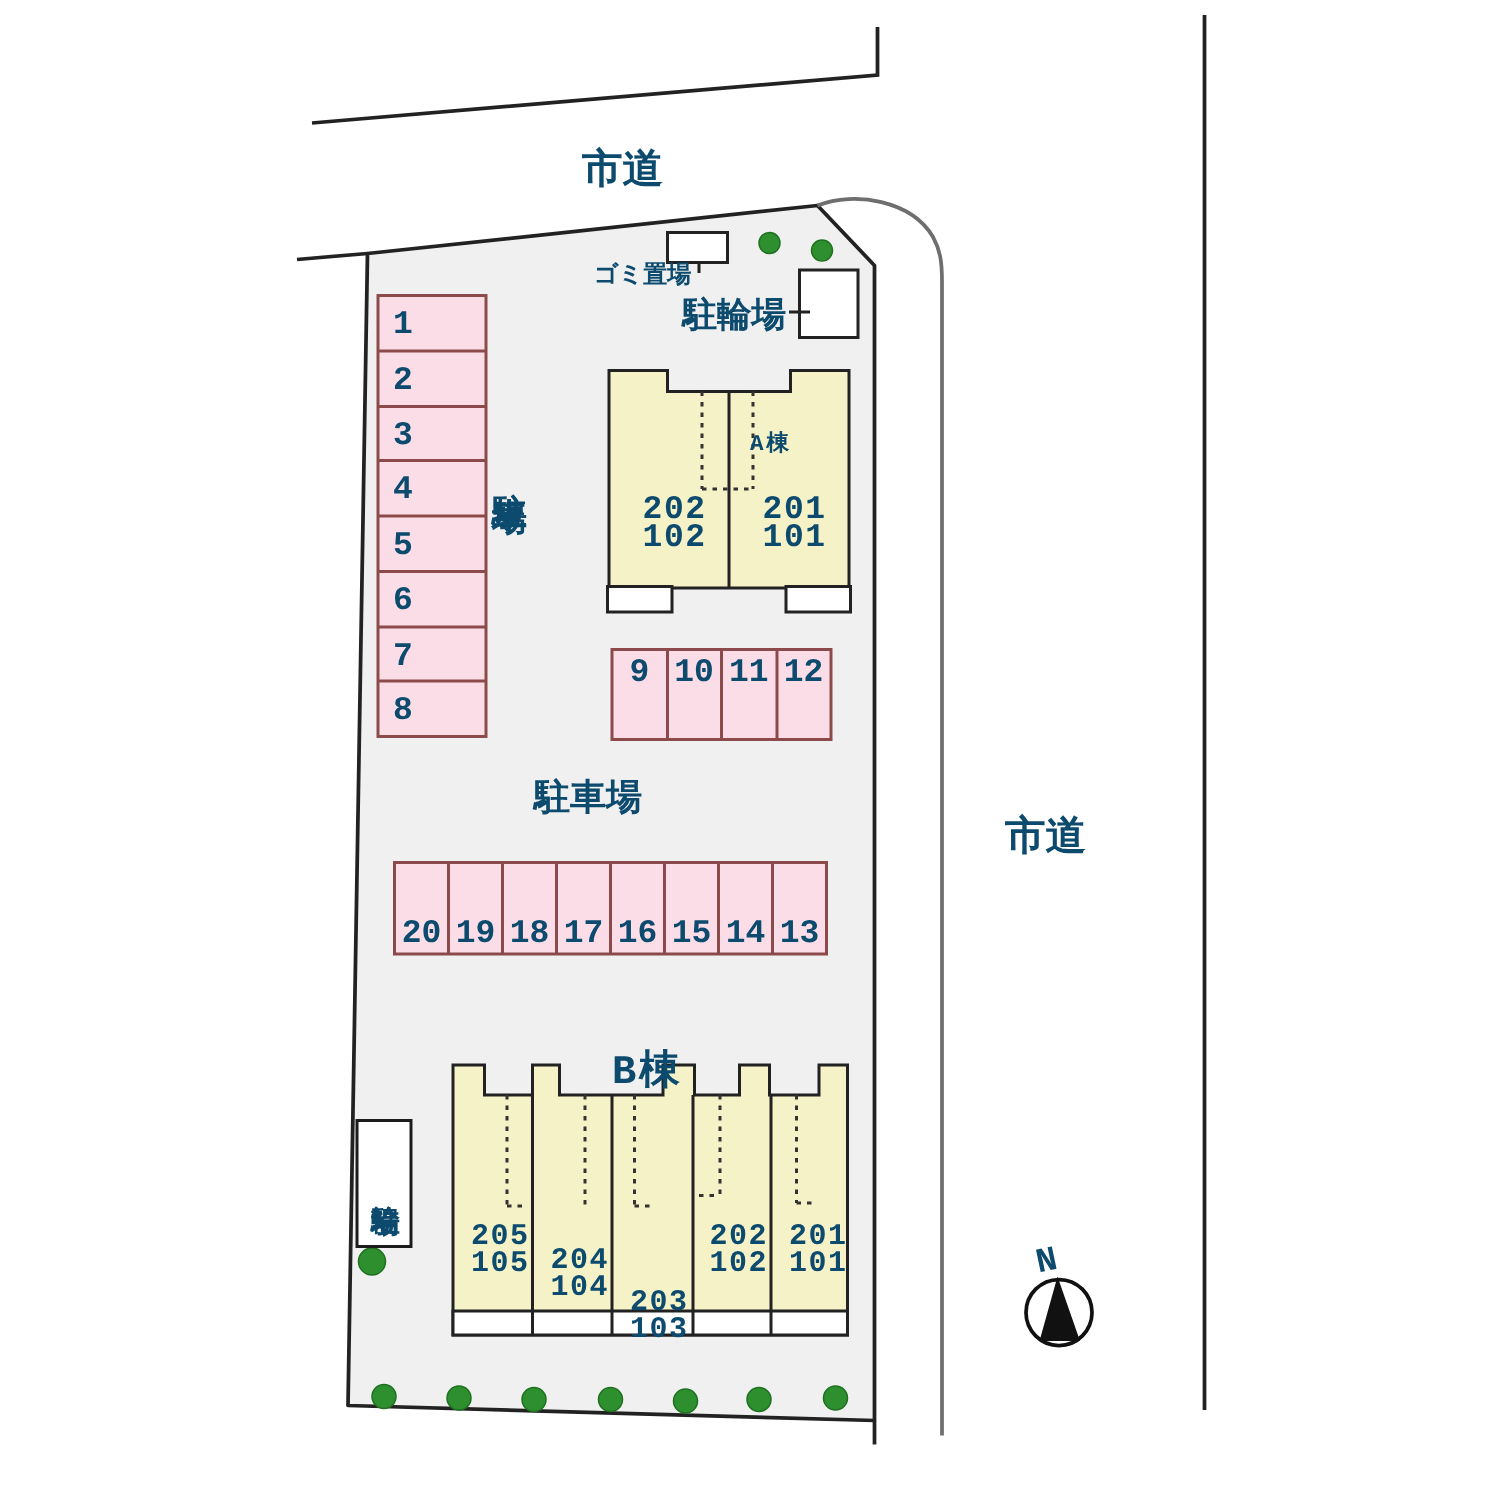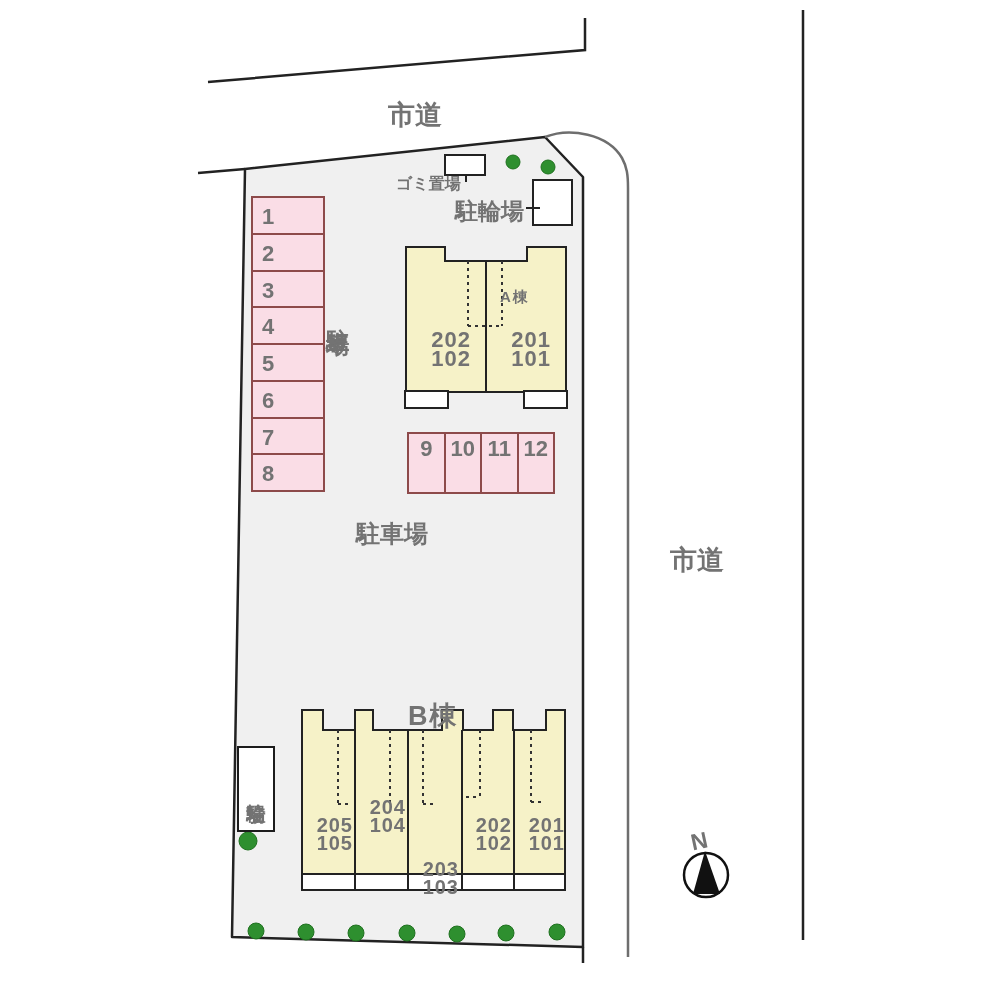--- a/index.html
+++ b/index.html
@@ -1,18 +1,18 @@
 <!DOCTYPE html>
 <html><head>
 <meta charset="utf-8">
 <style>
   html,body{margin:0;padding:0;background:#fff;}
   #canvas{
     position:relative;width:915px;height:1000px;background:#ffffff;overflow:hidden;
-    font-family:Liberation Sans, sans-serif;color:#737373;
+    font-family:Liberation Mono, monospace;color:#0c4a6e;
   }
   #shapes{position:absolute;left:0;top:0;width:1001px;height:1000px;}
   .lbl{position:absolute;font-weight:700;white-space:nowrap;line-height:1.05;}
   .vtext{writing-mode:vertical-rl;text-orientation:upright;letter-spacing:3px;}
   
   .pgrid{position:absolute;display:grid;background:#8d4a4a;gap:2px;padding:2px;box-sizing:border-box;}
   .pcell{background:#fadde6;position:relative;font-weight:700;font-size:22px;}
   .pcell .n{display:block;}
   #parking-col .pcell .n{padding:6px 0 0 9px;}
   #parking-row-top .pcell{text-align:center;}
@@ -147,35 +147,61 @@
         <span class="n">10</span>
       </div>
     <div class="pcell">
         <span class="n">11</span>
       </div>
     <div class="pcell">
         <span class="n">12</span>
       </div>
   </div>
 
+  <div id="parking-row-mid" class="pgrid" style="left:262px;top:574px;width:290px;height:63px;grid-template-columns:repeat(8,1fr);">
+    <div class="pcell">
+        <span class="n">20</span>
+      </div>
+    <div class="pcell">
+        <span class="n">19</span>
+      </div>
+    <div class="pcell">
+        <span class="n">18</span>
+      </div>
+    <div class="pcell">
+        <span class="n">17</span>
+      </div>
+    <div class="pcell">
+        <span class="n">16</span>
+      </div>
+    <div class="pcell">
+        <span class="n">15</span>
+      </div>
+    <div class="pcell">
+        <span class="n">14</span>
+      </div>
+    <div class="pcell">
+        <span class="n">13</span>
+      </div>
+  </div>
 
   <div class="unit" style="left:423px;top:330px;width:48px;">
     <span>202</span>
     <span>102</span>
   </div>
   <div class="unit" style="left:503px;top:330px;width:48px;">
     <span>201</span>
     <span>101</span>
   </div>
 
   <div class="unit b" style="left:304px;top:816px;width:49px;">
     <span>205</span>
     <span>105</span>
   </div>
-  <div class="unit b" style="left:357px;top:798px;width:49px;">
+  <div class="unit b" style="left:357px;top:832px;width:49px;">
     <span>204</span>
     <span>104</span>
   </div>
   <div class="unit b" style="left:410px;top:860px;width:49px;">
     <span>203</span>
     <span>103</span>
   </div>
   <div class="unit b" style="left:463px;top:816px;width:49px;">
     <span>202</span>
     <span>102</span>

